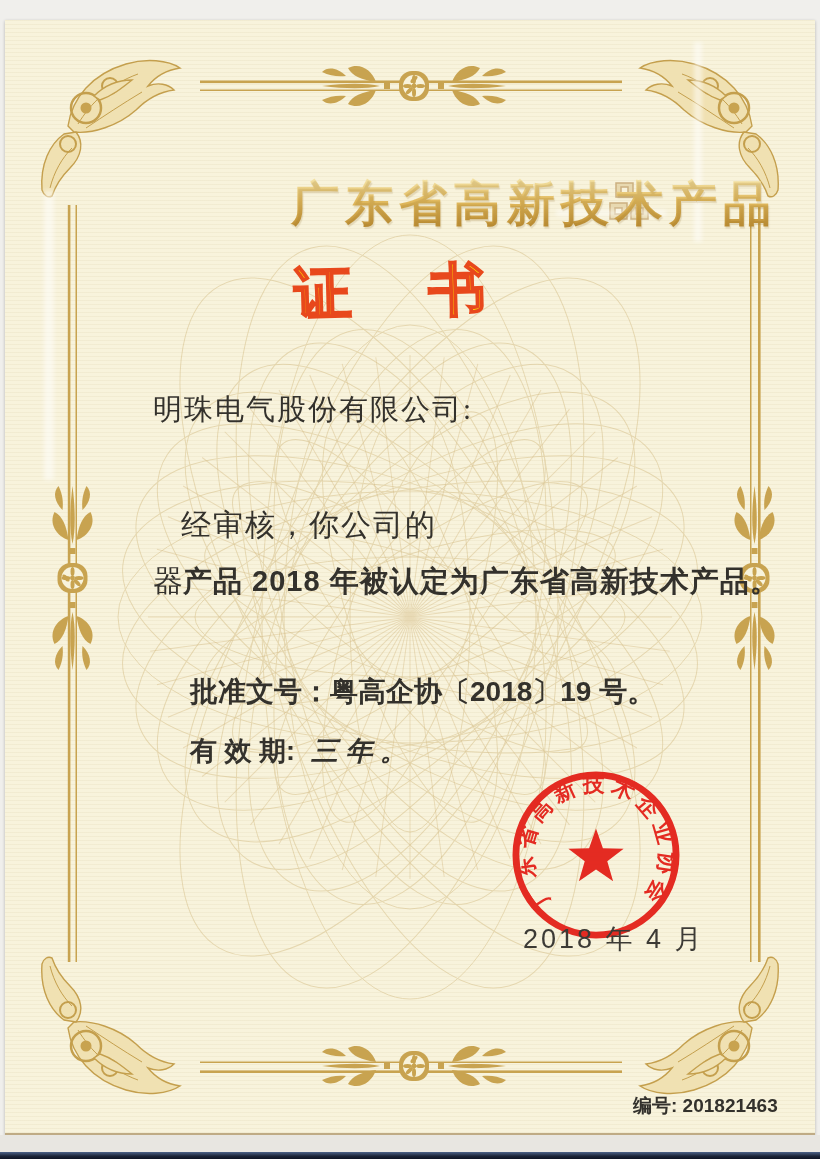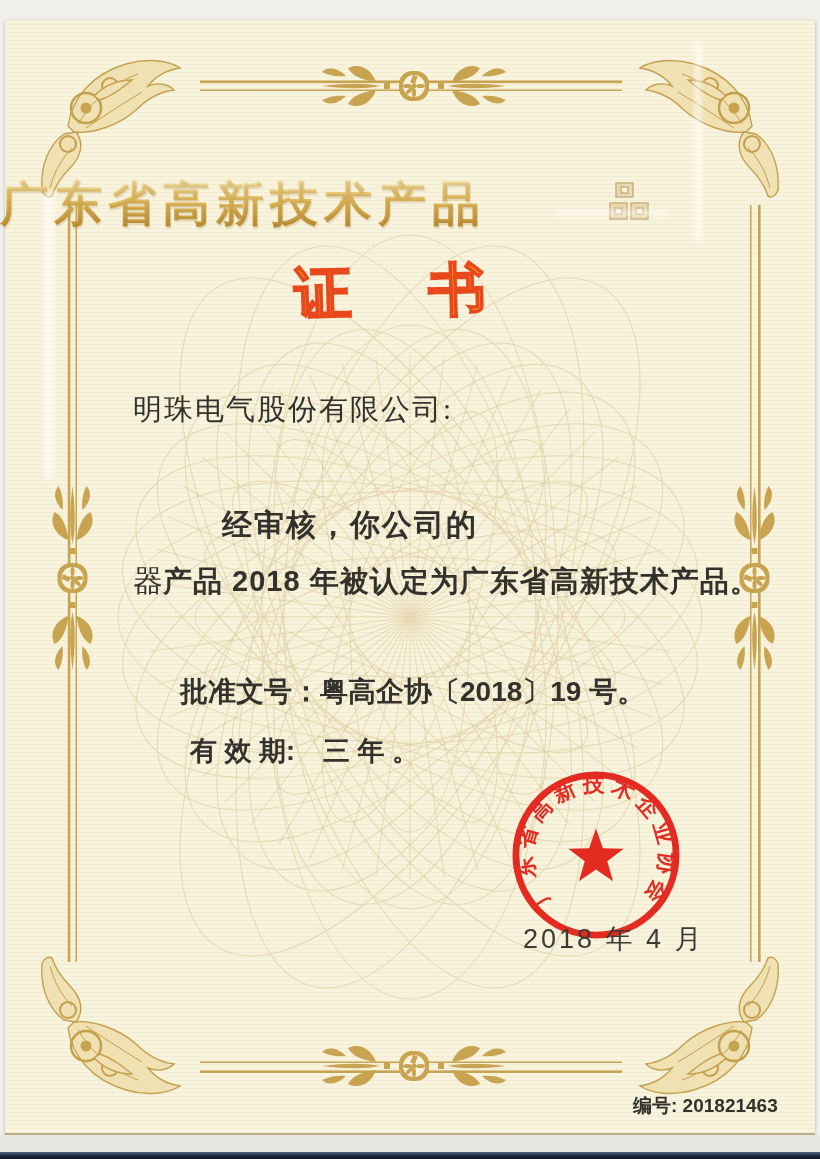--- a/index.html
+++ b/index.html
@@ -15,46 +15,46 @@
     border-bottom:2px solid #bfab85;
     box-shadow:0 1px 3px rgba(0,0,0,.25);
   }
   .scan-strip{position:absolute;left:0;width:820px;}
   .strip-gray{top:1135px;height:17px;background:#e8e6e1;}
   .strip-dark{top:1152px;height:7px;background:linear-gradient(#4c6288,#1a2336 60%,#0e1424);}
   svg.layer{position:absolute;left:0;top:0;}
   .streak{position:absolute;background:rgba(255,255,255,.5);filter:blur(2px);}
   .txt{position:absolute;color:#33312c;}
   .title{
-    left:0;top:172px;width:777px;text-align:left;
+    left:0;top:172px;width:777px;text-align:right;
     font-size:48px;font-weight:bold;letter-spacing:6px;
     color:#cf9f3f;
     background:linear-gradient(180deg,#f6e8b0 5%,#e2bb60 45%,#bd8d32 90%);
     -webkit-background-clip:text;background-clip:text;
     -webkit-text-fill-color:transparent;
     text-shadow:1px 2px 1px rgba(140,100,30,.18);
   }
   .subtitle{
     left:0;top:254px;width:790px;text-align:center;
     font-family:"Liberation Serif","DejaVu Serif",serif;
     font-size:57px;font-weight:bold;letter-spacing:10px;
     color:#ffdf00;-webkit-text-stroke:2px #e8481c;
     transform:rotate(-1.5deg);
   }
-  .kai{font-family:"Liberation Serif","DejaVu Serif",serif;}
+  .kai{font-family:"Liberation Serif","DejaVu Serif",serif;margin-left:20px;}
   .company{left:133px;top:390px;font-size:29px;letter-spacing:2px;}
   .bodyline1{left:181px;top:505px;display:flex;align-items:baseline;}
-  .intro{font-size:30px;font-weight:bold;letter-spacing:2px;margin-left:41px;}
+  .intro{font-size:30px;font-weight:normal;letter-spacing:2px;}
   .product1{font-size:30px;margin-left:26px;letter-spacing:1px;}
   .bodyline2{left:133px;top:561px;display:flex;align-items:baseline;}
   .product2{font-size:30px;}
   .conclusion{font-size:29px;font-weight:bold;letter-spacing:1px;}
-  .approval{left:180px;top:673px;font-size:28px;font-weight:bold;}
+  .approval{left:190px;top:673px;font-size:28px;font-weight:bold;}
   .validity{left:190px;top:733px;font-size:27px;font-weight:bold;}
-  .validity .val{margin-left:28px;}
+  .validity .val{margin-left:16px;font-style:italic;}
   .issue-date{left:523px;top:921px;font-size:27px;letter-spacing:3px;color:#3c3a35;}
   .serial{left:633px;top:1093px;font-size:19px;font-weight:bold;}
   .seal-svg{position:absolute;left:505px;top:764px;width:182px;height:182px;opacity:.95;}
 </style>
 </head>
 <body>
 
 <div class="paper"></div>
 
 <svg class="layer" width="820" height="1159">

